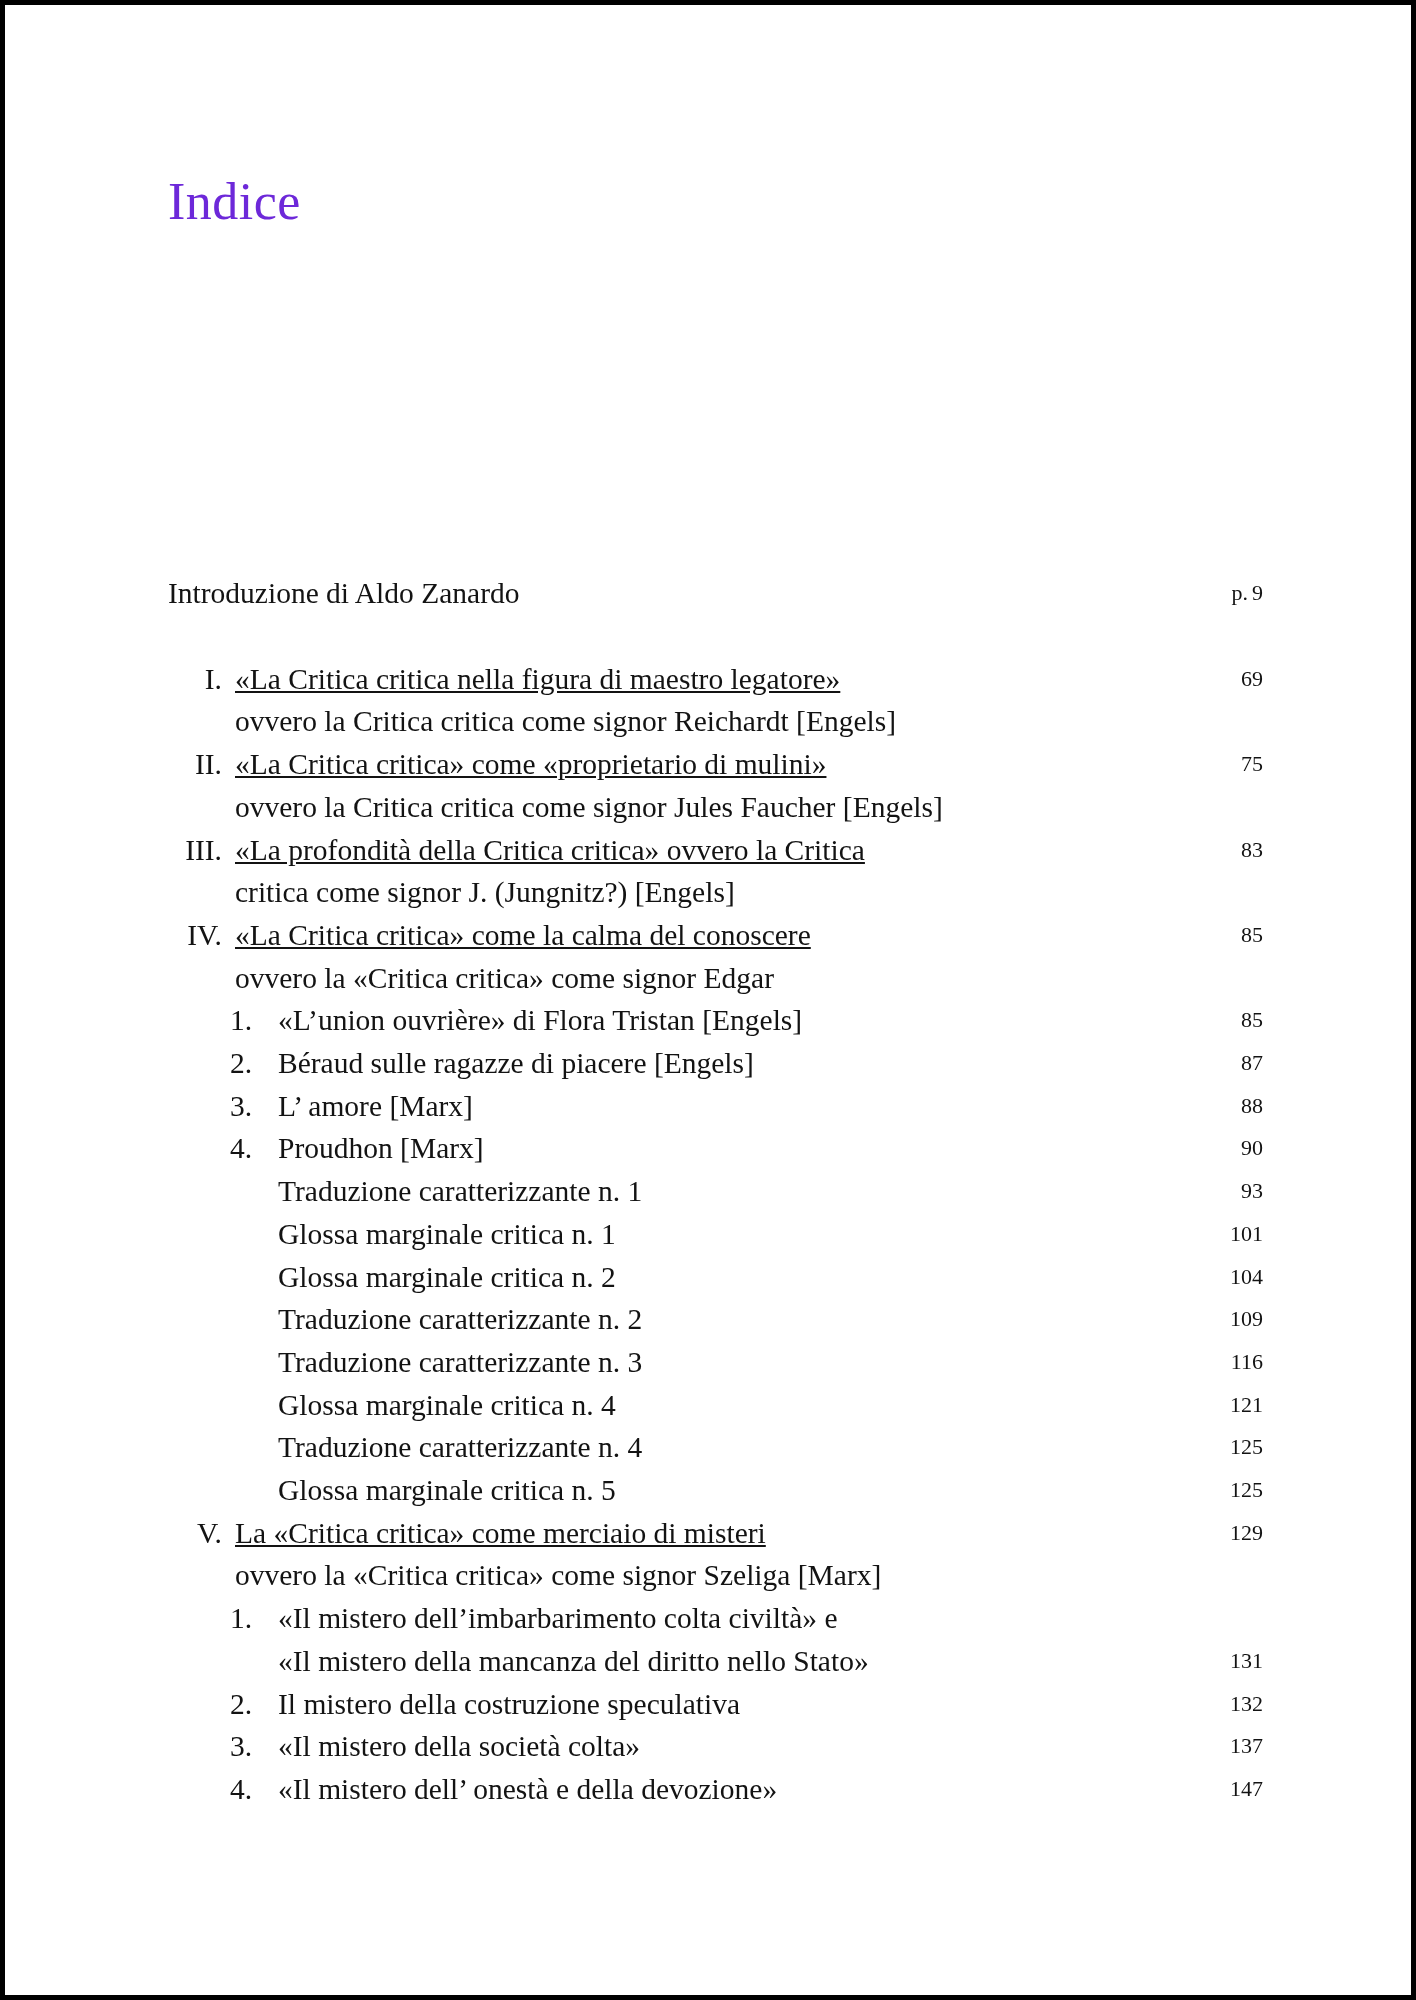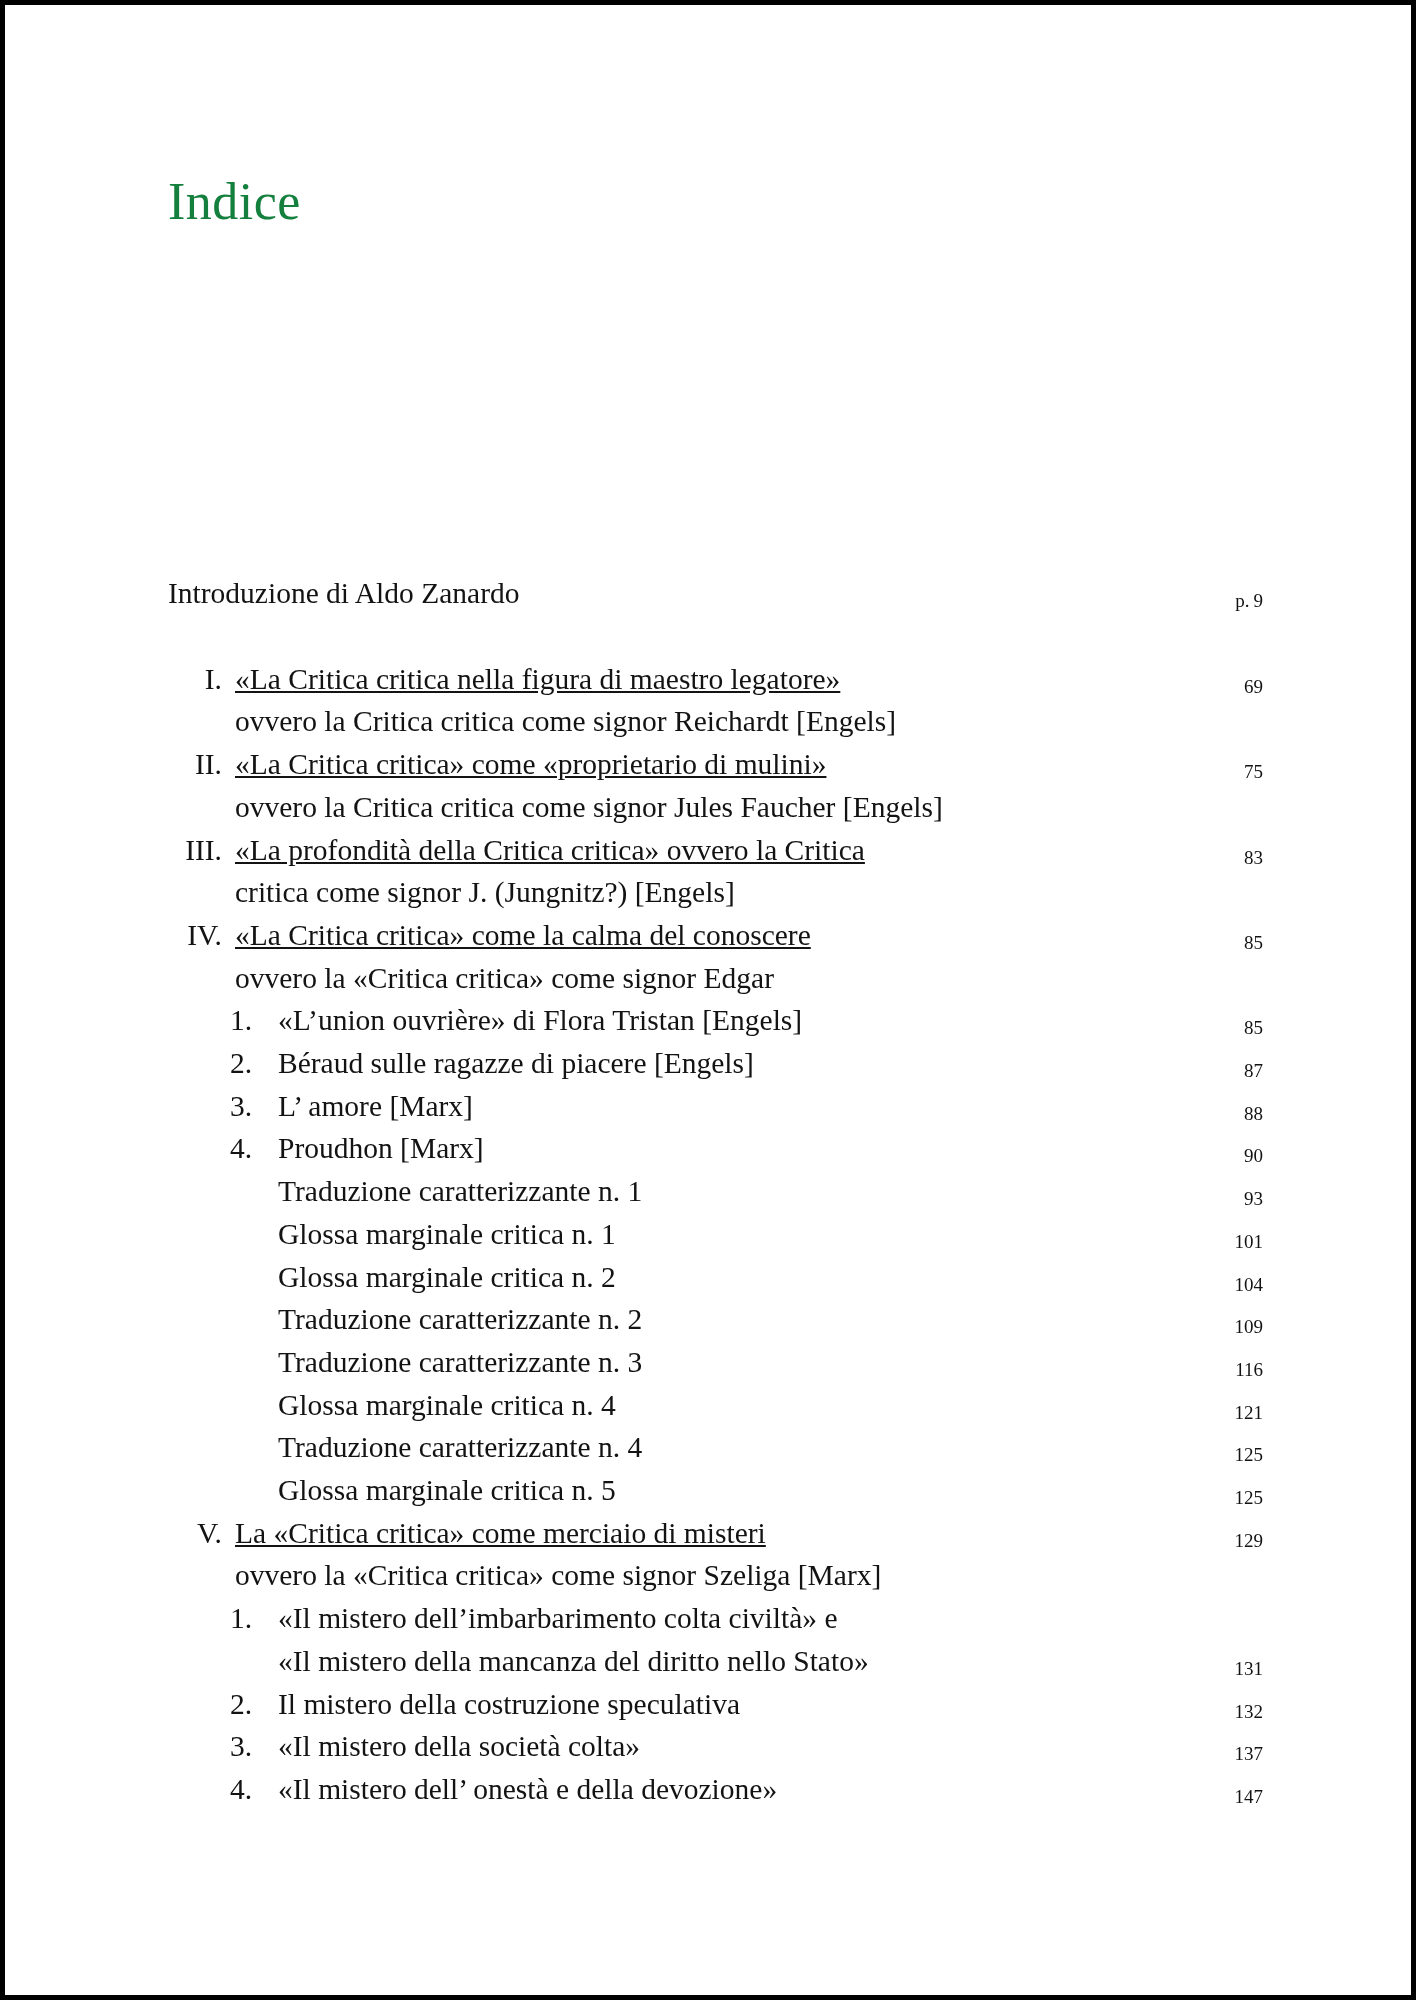--- a/index.html
+++ b/index.html
@@ -19,21 +19,21 @@
     color: #131313;
   }
   .page-title {
     position: absolute;
     left: 163px;
     top: 133px;
     font-size: 52px;
     line-height: 1.1;
     letter-spacing: 0.5px;
     font-weight: normal;
-    color: #15803d;
+    color: #6d28d9;
   }
   .toc {
     position: absolute;
     left: 163px;
     top: 527px;
     width: 1095px;
     margin-top: 40px;
   }
   .toc-group {
     margin: 0;
@@ -75,24 +75,24 @@
   .lvl-plain .txt   { margin-left: 0px; }
   .lvl-roman .txt   { margin-left: 67px; text-decoration: underline; }
   .lvl-roman-cont .txt { margin-left: 67px; }
   .lvl-arabic .txt  { margin-left: 110px; }
   .lvl-arabic-cont .txt { margin-left: 110px; }
   .lvl-sub .txt     { margin-left: 110px; }
 
   .pageno {
     position: absolute;
     right: 0;
-    top: 8px;
+    top: 0;
     text-align: right;
     white-space: nowrap;
-    font-size: 19px;
+    font-size: 22px;
     line-height: 42.7px;
   }
   .pageno .prefix { margin-right: 4px; }
 </style>
 </head>
 <body>
 
 <div class="page">
 
   <h1 class="page-title">Indice</h1>

